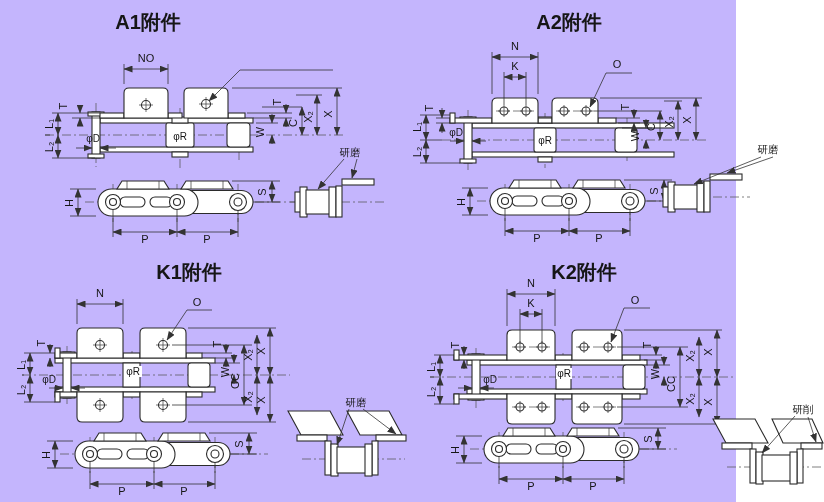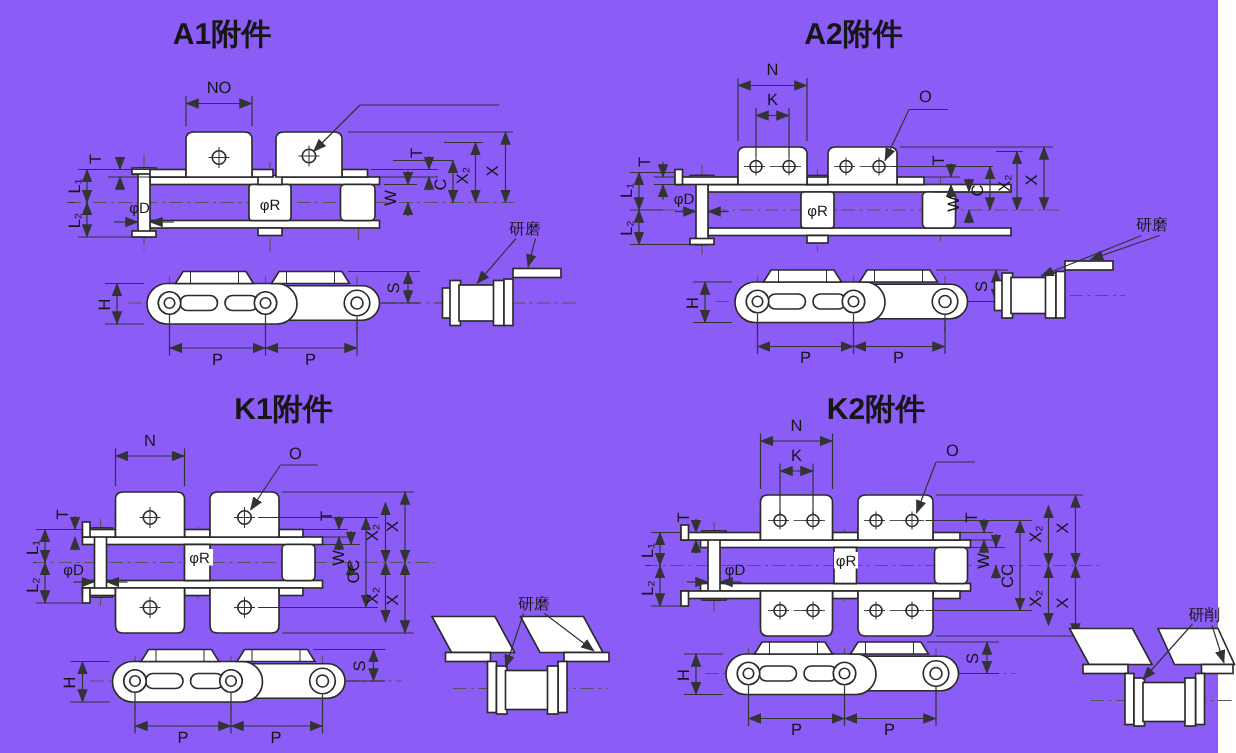--- a/index.html
+++ b/index.html
@@ -1,16 +1,16 @@
 <!DOCTYPE html>
 <html><head>
 <meta charset="utf-8">
 <style>
   html,body{margin:0;padding:0;background:#fff;}
-  .wrap{width:812px;height:502px;display:grid;grid-template-columns:412px 412px;grid-template-rows:251px 251px;background:#8b5cf6;}
+  .wrap{width:736px;height:502px;display:grid;grid-template-columns:412px 412px;grid-template-rows:251px 251px;background:#c4b5fd;}
   .panel{width:412px;height:251px;position:relative;overflow:hidden;}
   svg{display:block;}
   svg text{font-family:"Liberation Sans","DejaVu Sans",sans-serif;fill:#161616;font-size:11px;}
   text.ttl{font-size:20px;font-weight:bold;}
   text.sm{font-size:10px;}
   text.cjk{font-size:10.5px;}
   .fw{fill:#ffffff;stroke:#2b2b2b;stroke-width:1.1;}
   .cl{stroke:#555;stroke-width:.75;fill:none;stroke-dasharray:9 3 2 3;}
   .dm{stroke:#333;stroke-width:.8;fill:none;}
   .thin{stroke:#333;stroke-width:.7;fill:none;}

